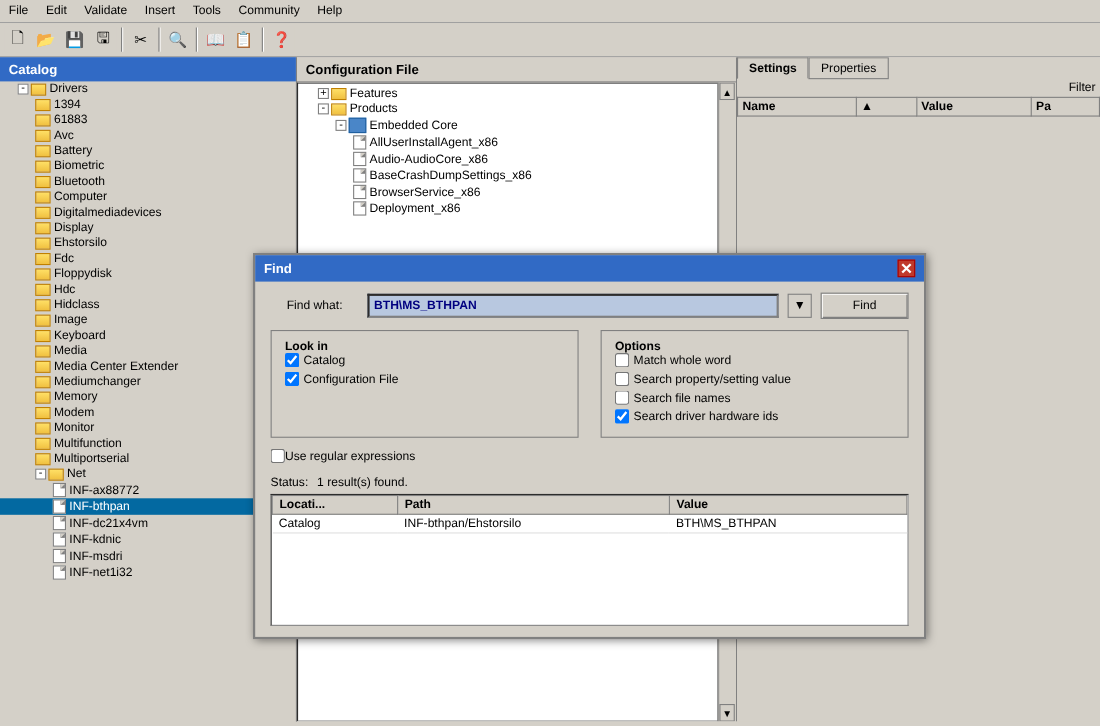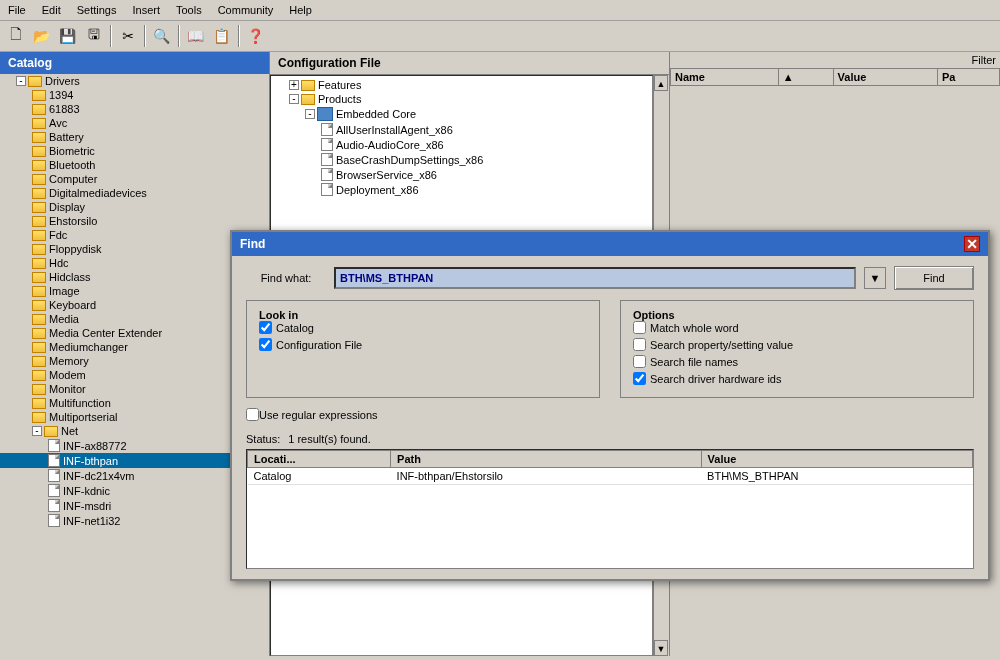--- a/index.html
+++ b/index.html
@@ -27,21 +27,21 @@
 
     
     .config-panel { flex: 1; display: flex; flex-direction: column; }
     .config-header { background: #d4d0c8; padding: 4px 8px; font-weight: bold; font-size: 12px; border-bottom: 1px solid #808080; }
     .config-tree { width: 390px; background: white; border: 1px inset #808080; overflow-y: auto; padding: 2px; }
     .settings-tabs { display: flex; background: #d4d0c8; }
     .settings-tab { padding: 3px 10px; border: 1px solid #808080; background: #d4d0c8; cursor: pointer; font-size: 11px; }
     .settings-tab.active { background: #d4d0c8; border-bottom: 1px solid #d4d0c8; font-weight: bold; }
     .settings-table { width: 100%; border-collapse: collapse; }
     .settings-table th { background: #d4d0c8; border: 1px solid #808080; padding: 2px 4px; text-align: left; font-size: 11px; }
-    .find-dialog { position: absolute; top: 230px; left: 230px; width: 760px; background: #d4d0c8; border: 2px solid #808080; box-shadow: 2px 2px 8px rgba(0,0,0,0.5); z-index: 200; }
+    .find-dialog { position: absolute; top: 230px; left: 230px; width: 612px; background: #d4d0c8; border: 2px solid #808080; box-shadow: 2px 2px 8px rgba(0,0,0,0.5); z-index: 200; }
     .dialog-title { background: #316ac5; color: white; padding: 4px 8px; display: flex; justify-content: space-between; align-items: center; font-weight: bold; font-size: 12px; }
     .dialog-close { cursor: pointer; font-size: 14px; font-weight: bold; color: white; background: #c0392b; border: 1px solid #a00; width: 16px; height: 16px; display: flex; align-items: center; justify-content: center; }
     .dialog-body { padding: 10px 14px; }
     .find-row { display: flex; align-items: center; gap: 8px; margin-bottom: 10px; }
     .find-label { width: 80px; text-align: center; }
     .find-input { flex: 1; height: 22px; border: 2px inset #808080; padding: 2px 4px; background: white; font-size: 11px; color: #000080; font-weight: bold; }
     .find-dropdown { width: 22px; height: 22px; border: 1px solid #808080; background: #d4d0c8; cursor: pointer; display: flex; align-items: center; justify-content: center; }
     .find-btn { width: 80px; height: 24px; border: 1px solid #808080; background: #d4d0c8; cursor: pointer; font-size: 11px; box-shadow: 1px 1px 0 #fff inset, -1px -1px 0 #808080 inset; }
     .dialog-options { display: flex; gap: 20px; margin-bottom: 10px; }
     .options-group { border: 1px solid #808080; padding: 8px 12px; flex: 1; }
@@ -63,21 +63,21 @@
     .catalog-tree-wrap { flex: 1; overflow-y: scroll; }
     .page-icon { display: inline-block; width: 12px; height: 13px; background: white; border: 1px solid #808080; margin-right: 3px; position: relative; }
     .page-icon::after { content: ''; position: absolute; top: 0; right: 0; width: 0; height: 0; border-left: 4px solid #d4d0c8; border-bottom: 4px solid #808080; }
   </style>
 </head>
 <body>
 
 <div class="menu-bar">
   <span class="menu-item">File</span>
   <span class="menu-item">Edit</span>
-  <span class="menu-item">Settings</span>
+  <span class="menu-item">Validate</span>
   <span class="menu-item">Insert</span>
   <span class="menu-item">Tools</span>
   <span class="menu-item">Community</span>
   <span class="menu-item">Help</span>
 </div>
 
 <div class="toolbar">
   <button class="toolbar-btn" title="New">🗋</button>
   <button class="toolbar-btn" title="Open">📂</button>
   <button class="toolbar-btn" title="Save As">💾</button>
@@ -282,20 +282,24 @@
 
           <div style="width:16px; background:#d4d0c8; border-left:1px solid #808080; display:flex; flex-direction:column;">
             <div style="width:14px; height:16px; background:#d4d0c8; border:1px solid #808080; text-align:center; cursor:pointer; font-size:9px; line-height:16px;">▲</div>
             <div style="flex:1; background:#d4d0c8;"></div>
             <div style="width:14px; height:16px; background:#d4d0c8; border:1px solid #808080; text-align:center; cursor:pointer; font-size:9px; line-height:16px;">▼</div>
           </div>
         </div>
       </div>
 
       <div style="flex:1; display:flex; flex-direction:column; background:#d4d0c8;">
+        <div class="settings-tabs">
+          <div class="settings-tab active">Settings</div>
+          <div class="settings-tab">Properties</div>
+        </div>
         <div style="padding:2px 4px; text-align:right; font-size:11px;">Filter</div>
         <table class="settings-table">
           <thead>
             <tr>
               <th>Name</th>
               <th>▲</th>
               <th>Value</th>
               <th>Pa</th>
             </tr>
           </thead>

